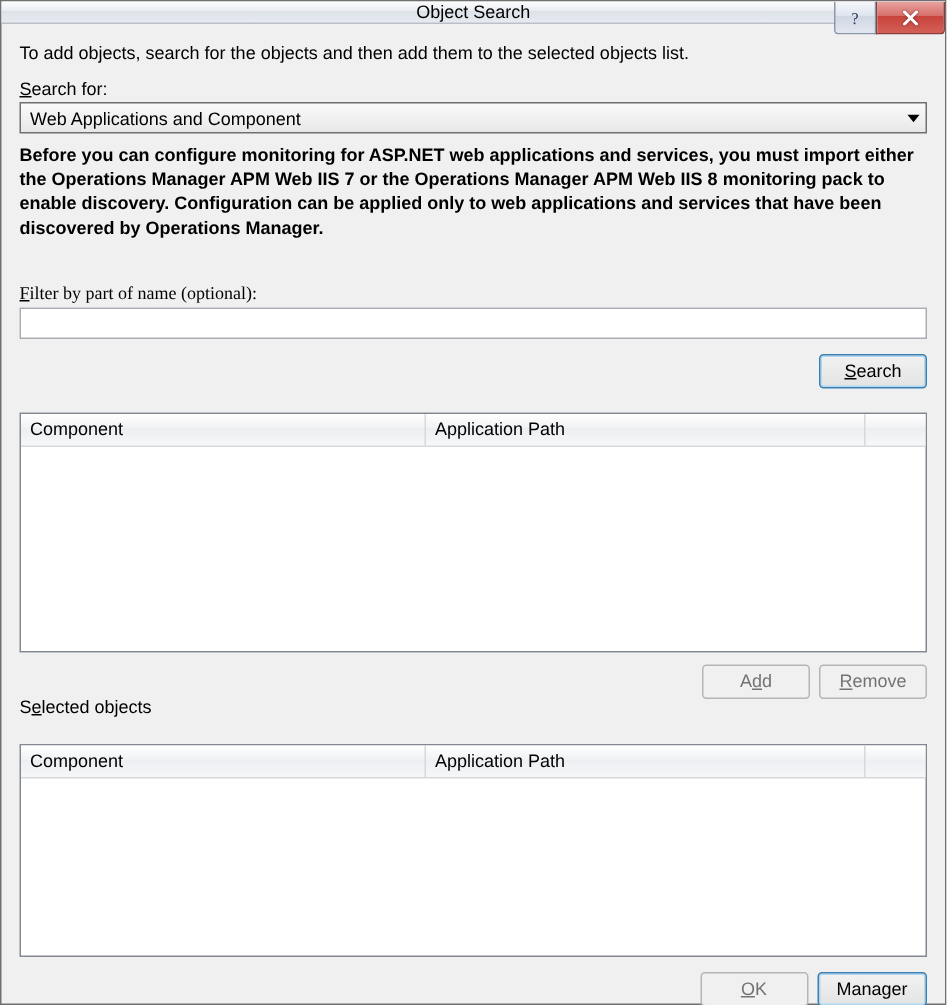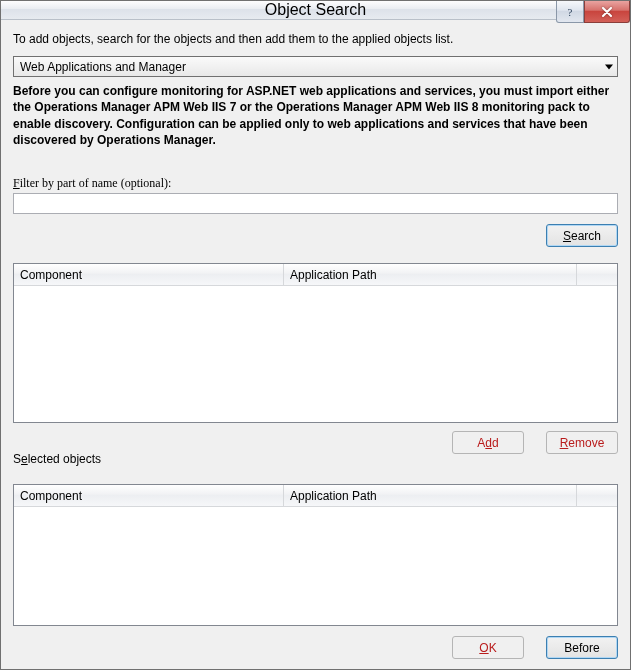--- a/index.html
+++ b/index.html
@@ -1,39 +1,39 @@
 <!DOCTYPE html>
 <html><head>
 <meta charset="utf-8">
 <style>
   * { box-sizing: border-box; }
   html, body { margin:0; padding:0; font-family: "Segoe UI", Tahoma, sans-serif; font-size:12px; color:#000; }
   .window { width:631px; height:670px; background:#f0f0f0; border:1px solid #707070; position:relative; display:flex; flex-direction:column; }
   
   .titlebar { height:30px; background:linear-gradient(to bottom,#fdfdfe,#e9ecf1 45%,#dde2ea 46%,#e7ebf0); border-bottom:1px solid #b9c0c9; display:flex; align-items:center; position:relative; }
-  .title-text { flex:1; text-align:center; font-size:16px; color:#000; }
+  .title-text { flex:1; text-align:center; font-size:12px; color:#000; }
   .title-buttons { position:absolute; right:0; top:0; display:flex; height:22px; }
   .title-btn { width:30px; display:flex; align-items:center; justify-content:center; border:1px solid #8a97a8; border-top:none; background:linear-gradient(to bottom,#f6f8fb,#dfe5ee 45%,#cfd7e3 46%,#e2e7ef); }
   .title-btn.help { width:28px; border-radius:0 0 0 3px; }
   .title-btn.close { width:46px; background:linear-gradient(to bottom,#e9a3a0,#d6706b 45%,#c8433c 46%,#d36058); border-color:#8a3e3a; border-radius:0 0 3px 0; }
   .title-btn.close svg { filter: drop-shadow(0 0 1px rgba(0,0,0,0.4)); }
   .title-btn svg { display:block; }
   
   .body { padding:12px 12px 10px 12px; flex:1; display:flex; flex-direction:column; }
   .intro { margin-bottom:10px; }
   .label { margin-bottom:2px; }
   .combo { position:relative; height:21px; border:1px solid #707070; background:linear-gradient(to bottom,#fafafa,#e8e8e8); display:flex; align-items:center; padding:0 22px 0 6px; }
   .combo-arrow { position:absolute; right:4px; top:50%; transform:translateY(-50%); width:0; height:0; border-left:4px solid transparent; border-right:4px solid transparent; border-top:5px solid #000; }
   .description { margin-top:6px; line-height:1.35;font-weight:bold; }
   .filter-block { margin-top:28px;font-family:Liberation Serif, serif; }
   .input-text { width:100%; height:21px; border:1px solid #abadb3; background:#fff; padding:0 4px; font:inherit; }
   .btn-row { display:flex; justify-content:flex-end; margin-top:10px; gap:6px; }
-  .btn { height:23px; min-width:72px; padding:0 12px; font:inherit; border:1px solid #707070; background:linear-gradient(to bottom,#f2f2f2,#e3e3e3); border-radius:3px; cursor:pointer;margin-left:16px; }
+  .btn { height:23px; min-width:72px; padding:0 12px; font:inherit; border:1px solid #707070; background:linear-gradient(to bottom,#f2f2f2,#e3e3e3); border-radius:3px; cursor:pointer; }
   .btn.default-btn { border:1px solid #3c7fb1; box-shadow:0 0 0 1px #b0d7f4 inset; }
-  .btn:disabled { color:#b91c1c; border-color:#b5b5b5; background:#f0f0f0; cursor:default; }
+  .btn:disabled { color:#737373; border-color:#b5b5b5; background:#f0f0f0; cursor:default; }
   .section-label { margin-top:10px; margin-bottom:2px; }
   .grid { border:1px solid #828790; background:#fff;margin-top:16px; }
   .grid.available { height:160px; }
   .grid.selected { height:142px; }
   .grid-header { display:flex; height:22px; background:linear-gradient(to bottom,#ffffff,#f1f2f4 45%,#eceef1 46%,#f6f7f9); border-bottom:1px solid #d6d8db; }
   .col { display:flex; align-items:center; padding:0 6px; border-right:1px solid #d6d8db; }
   .col.component { width:270px; }
   .col.apppath { flex:1;text-align:center; }
   .col.spacer { width:40px; border-right:none; }
   .grid-body { }
@@ -59,24 +59,25 @@
       <div class="title-btn close">
         <svg width="12" height="10" viewBox="0 0 12 10">
             <path d="M2 1 L10 9 M10 1 L2 9" stroke="#fff" stroke-width="2" stroke-linecap="round"></path>
           </svg>
       </div>
     </div>
   </div>
 
   <div class="body">
 
-    <div class="intro">To add objects, search for the objects and then add them to the applied objects list.</div>
+    <div class="intro">To add objects, search for the objects and then add them to the selected objects list.</div>
 
+    <div class="label"><span class="uline">S</span>earch for:</div>
     <div class="combo">
-      <span>Web Applications and Manager</span>
+      <span>Web Applications and Component</span>
       <span class="combo-arrow"></span>
     </div>
 
     <div class="description">Before you can configure monitoring for ASP.NET web applications and services, you must import either the Operations Manager APM Web IIS 7 or the Operations Manager APM Web IIS 8 monitoring pack to enable discovery. Configuration can be applied only to web applications and services that have been discovered by Operations Manager.</div>
 
     <div class="filter-block">
       <div class="label"><span class="uline">F</span>ilter by part of name (optional):</div>
       <input class="input-text" type="text" value="" style="">
     </div>
 
@@ -105,17 +106,17 @@
       <div class="grid-header">
         <div class="col component">Component</div>
         <div class="col apppath">Application Path</div>
         <div class="col spacer"></div>
       </div>
       <div class="grid-body"></div>
     </div>
 
     <div class="bottom-row">
       <button class="btn" disabled=""><span class="uline">O</span>K</button>
-      <button class="btn default-btn">Before</button>
+      <button class="btn default-btn">Manager</button>
     </div>
 
   </div>
 </div>
 
 </body></html>

